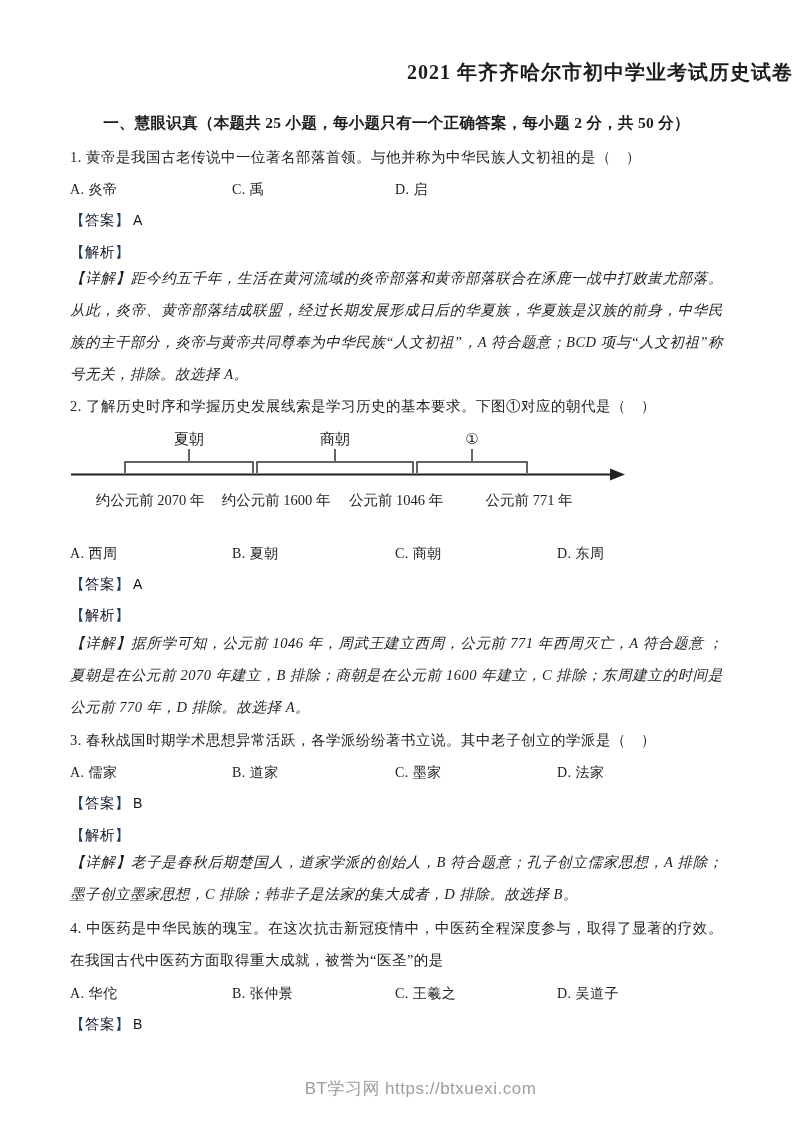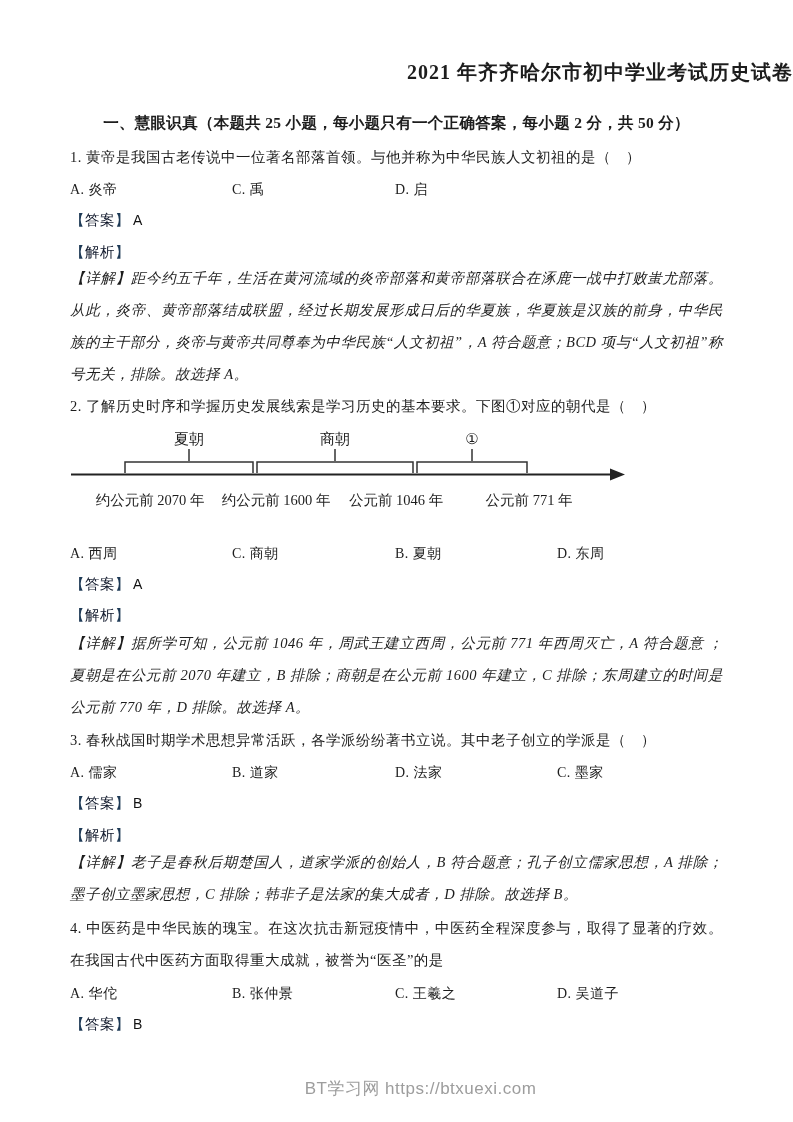--- a/index.html
+++ b/index.html
@@ -78,42 +78,42 @@
   <polygon points="545,52.5 560,58.5 545,64.5" fill="#222"></polygon>
 
   <text x="85" y="89" font-size="14.5" text-anchor="middle">约公元前 2070 年</text>
   <text x="211" y="89" font-size="14.5" text-anchor="middle">约公元前 1600 年</text>
   <text x="331" y="89" font-size="14.5" text-anchor="middle">公元前 1046 年</text>
   <text x="464" y="89" font-size="14.5" text-anchor="middle">公元前 771 年</text>
 </svg>
 
 <div class="abs opts" style="top:538px">
   <span>A. 西周</span>
+  <span>B. 夏朝</span>
   <span>C. 商朝</span>
-  <span>B. 夏朝</span>
   <span>D. 东周</span>
 </div>
 
 <div class="abs ansline" style="top:569px">
   <span class="bk">【</span><span class="bluetxt">答案</span><span class="bk">】</span><span class="ansval">A</span>
 </div>
 
 <div class="abs ansline" style="top:600px">
   <span class="bk">【</span><span class="bluetxt">解析</span><span class="bk">】</span>
 </div>
 
 <p class="abs detail" style="top:627px"><span>【详解】</span><span>据所学可知，公元前 1046 年，周武王建立西周，公元前 771 年西周灭亡，A 符合题意 ；夏朝是在公元前 2070 年建立，B 排除；商朝是在公元前 1600 年建立，C 排除；东周建立的时间是公元前 770 年，D 排除。故选择 A。</span></p>
 
 <div class="abs stem" style="top:725px">3. 春秋战国时期学术思想异常活跃，各学派纷纷著书立说。其中老子创立的学派是（　）</div>
 
 <div class="abs opts" style="top:757px">
   <span>A. 儒家</span>
   <span>B. 道家</span>
+  <span>C. 墨家</span>
   <span>D. 法家</span>
-  <span>C. 墨家</span>
 </div>
 
 <div class="abs ansline" style="top:788px">
   <span class="bk">【</span><span class="bluetxt">答案</span><span class="bk">】</span><span class="ansval">B</span>
 </div>
 
 <div class="abs ansline" style="top:820px">
   <span class="bk">【</span><span class="bluetxt">解析</span><span class="bk">】</span>
 </div>
 

